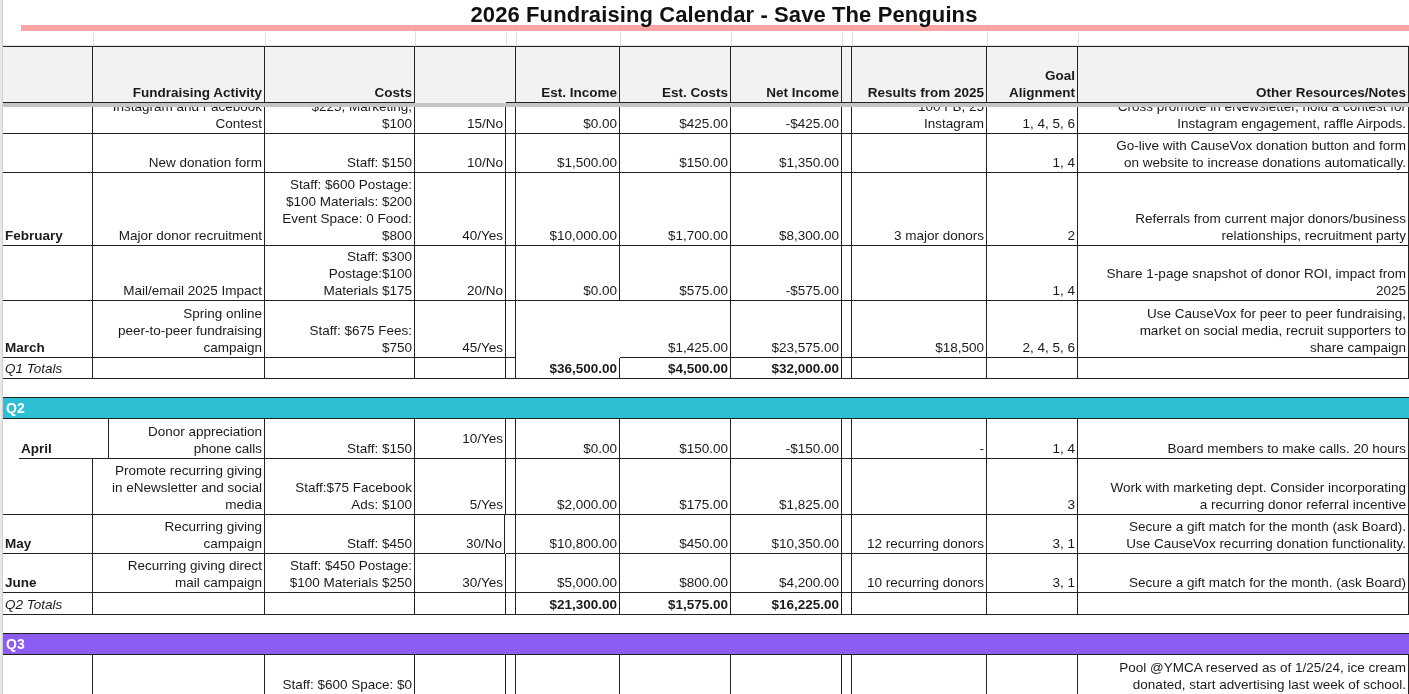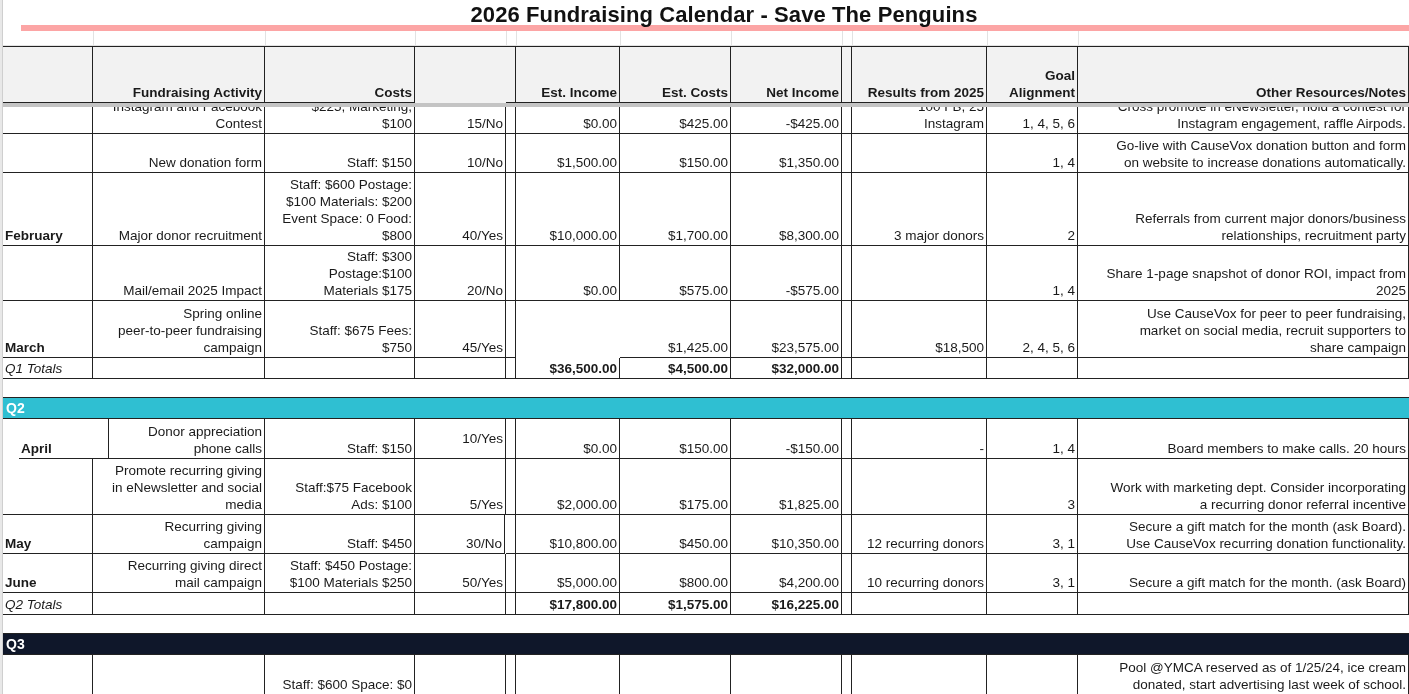--- a/index.html
+++ b/index.html
@@ -24,21 +24,21 @@
   .cell.italic { font-style: italic; }
 
   .header-row { background: #f2f2f2; border-top: 1px solid #222; }
   .header-row .cell { font-weight: bold; font-size: 13.5px; }
 
   .freeze-shadow { position: absolute; left: 3px; top: 103px; width: 1406px; height: 4px; background: #c4c4c4; z-index: 5; }
 
   .quarter-bar { position: absolute; left: 3px; width: 1406px; height: 22px; border-top: 1px solid #222; border-bottom: 1px solid #222;
                  color: #ffffff; font-weight: bold; font-size: 14px; padding-left: 3px; line-height: 21px; }
   .q2 { background: #2fbfd2; }
-  .q3 { background: #0f172a; }
+  .q3 { background: #8b5cf6; }
 
   .totals .cell.money { font-weight: bold; }
 </style>
 </head>
 <body>
 
 <div class="sheet">
   <div class="left-gutter"></div>
 
   <div class="title-row">
@@ -426,21 +426,21 @@
       </div>
     <div class="cell" style="left:90px;width:172px;">
       <span>Recurring giving direct</span>
       <span>mail campaign</span>
     </div>
     <div class="cell" style="left:262px;width:150px;">
       <span>Staff: $450 Postage:</span>
       <span>$100 Materials $250</span>
     </div>
     <div class="cell" style="left:412px;width:91px;">
-        <span>50/Yes</span>
+        <span>30/Yes</span>
       </div>
     <div class="cell" style="left:503px;width:10px;"></div>
     <div class="cell" style="left:513px;width:104px;">
         <span>$5,000.00</span>
       </div>
     <div class="cell" style="left:617px;width:111px;">
         <span>$800.00</span>
       </div>
     <div class="cell" style="left:728px;width:111px;">
         <span>$4,200.00</span>
@@ -459,21 +459,21 @@
 
   <div class="row totals" style="top:593px;height:22px;">
     <div class="cell left italic" style="left:0;width:90px;">
         <span>Q2 Totals</span>
       </div>
     <div class="cell" style="left:90px;width:172px;"></div>
     <div class="cell" style="left:262px;width:150px;"></div>
     <div class="cell" style="left:412px;width:91px;"></div>
     <div class="cell" style="left:503px;width:10px;"></div>
     <div class="cell money" style="left:513px;width:104px;">
-        <span>$17,800.00</span>
+        <span>$21,300.00</span>
       </div>
     <div class="cell money" style="left:617px;width:111px;">
         <span>$1,575.00</span>
       </div>
     <div class="cell money" style="left:728px;width:111px;">
         <span>$16,225.00</span>
       </div>
     <div class="cell" style="left:839px;width:10px;"></div>
     <div class="cell" style="left:849px;width:135px;"></div>
     <div class="cell" style="left:984px;width:91px;"></div>

